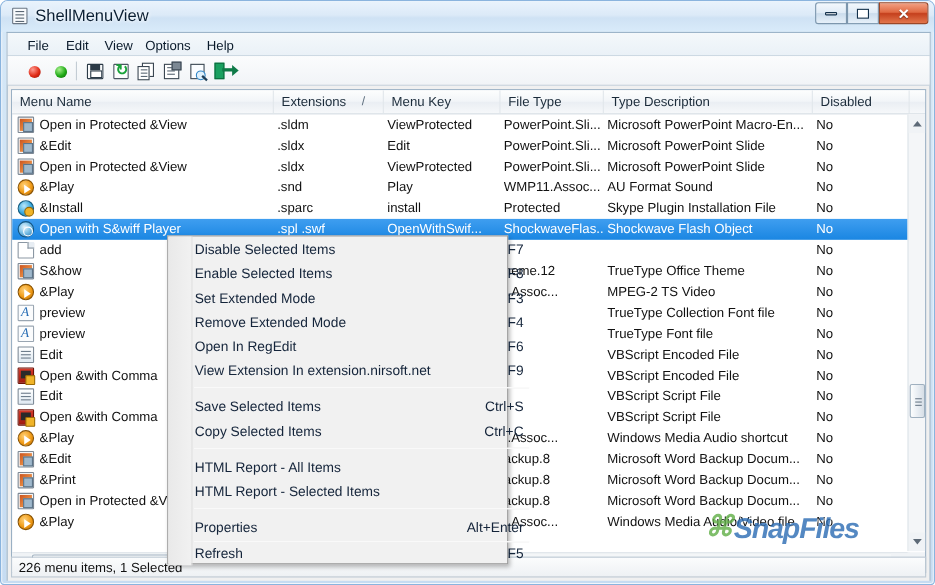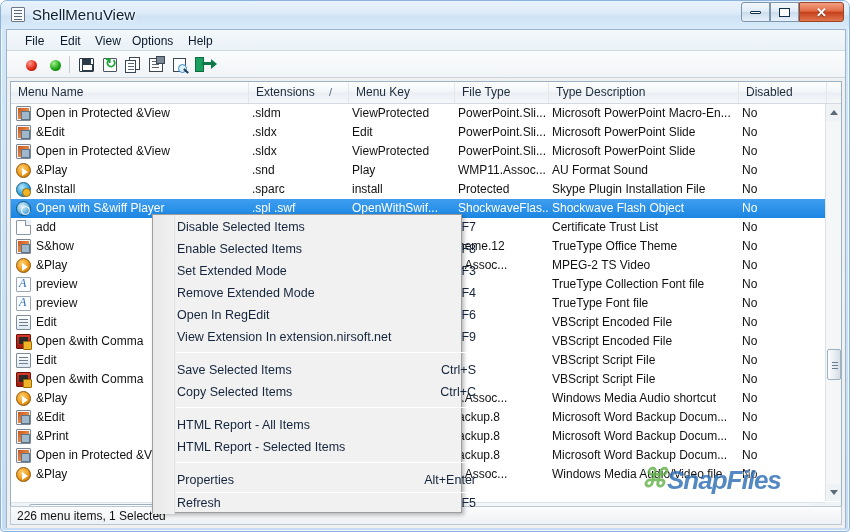--- a/index.html
+++ b/index.html
@@ -439,21 +439,20 @@
           <span class="cell c-desc">Shockwave Flash Object</span>
           <span class="cell c-dis">No</span>
         </div>
 
         <div class="row" style="top:114px">
           <span class="ricon ri-doc"></span>
           <span class="cell c-name">add</span>
           <span class="cell c-ext"></span>
           <span class="cell c-key"></span>
           <span class="cell c-ftype"></span>
-          <span class="cell c-desc">Certificate Trust List</span>
           <span class="cell c-dis">No</span>
         </div>
 
         <div class="row" style="top:133px">
           <span class="ricon ri-ppt"></span>
           <span class="cell c-name">S&amp;how</span>
           <span class="cell c-ext"></span>
           <span class="cell c-key"></span>
           <span class="cell c-ftype">heme.12</span>
           <span class="cell c-desc">TrueType Office Theme</span>

